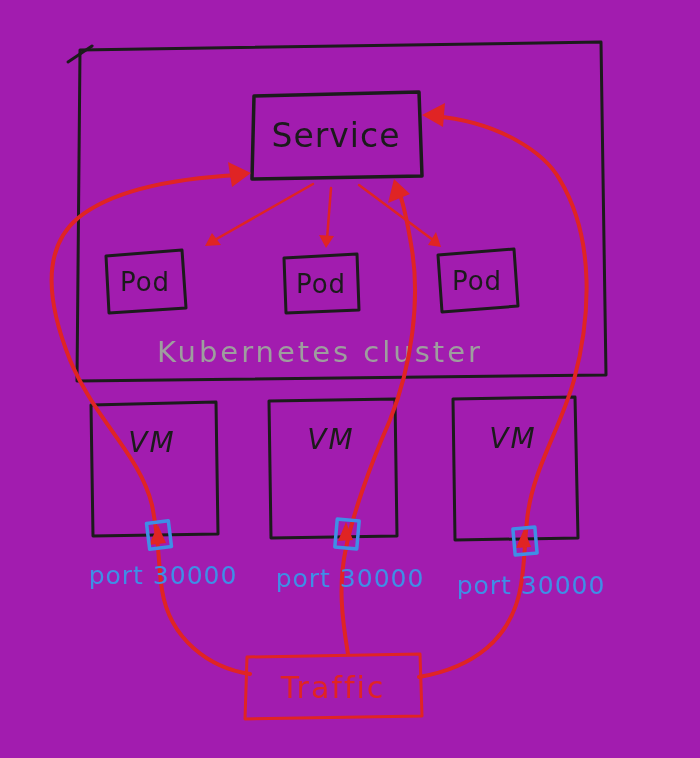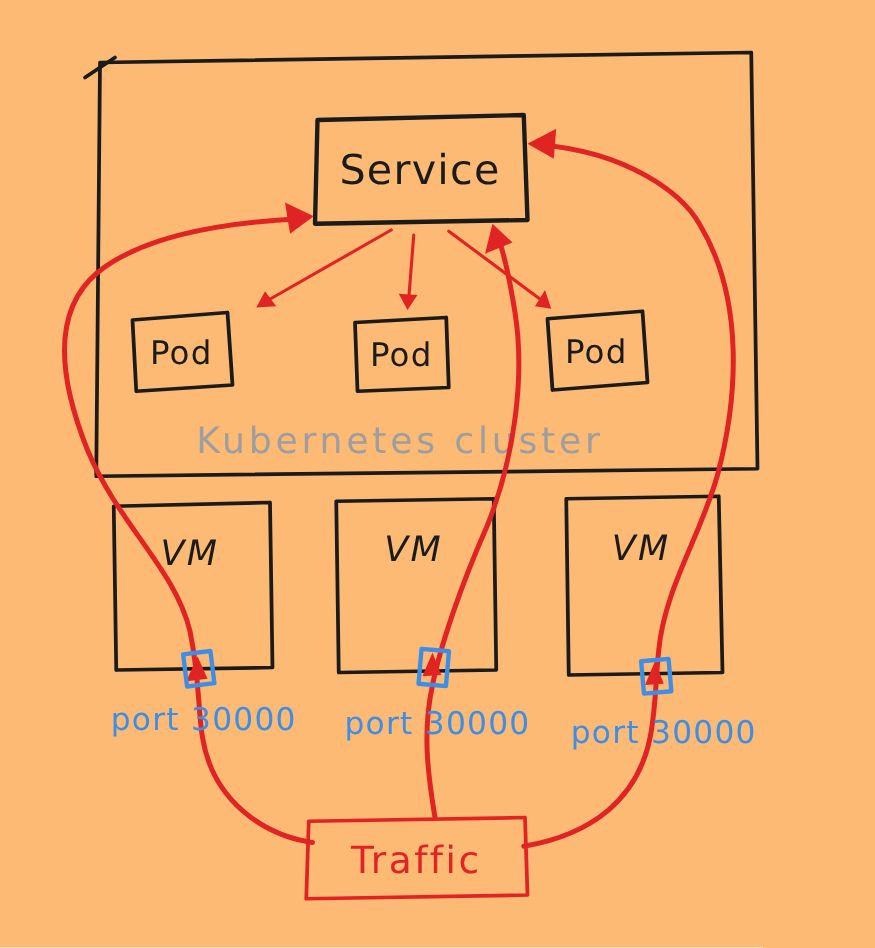--- a/index.html
+++ b/index.html
@@ -1,16 +1,16 @@
 <!DOCTYPE html>
 <html><head>
 <meta charset="utf-8">
 <style>
   html,body{margin:0;padding:0;background:#ffffff;}
-  .stage{position:relative;width:700px;height:758px;background:#fdba74;overflow:hidden;}
+  .stage{position:relative;width:700px;height:758px;background:#a21caf;overflow:hidden;}
   svg{display:block;}
   .txt{font-family:"DejaVu Sans","Liberation Sans",sans-serif;}
   .t-service{font-size:33px;letter-spacing:1px;}
   .t-pod{font-size:26px;letter-spacing:1px;}
   .t-vm{font-size:28px;font-style:italic;letter-spacing:2px;}
   .t-cluster{font-size:29px;letter-spacing:3px;}
   .t-port{font-size:25px;letter-spacing:1px;}
   .t-traffic{font-size:30px;letter-spacing:2px;}
   .ink-shape{stroke-linejoin:round;stroke-linecap:round;}
   .red-thin{stroke-width:2.5;stroke-linecap:round;fill:none;}

